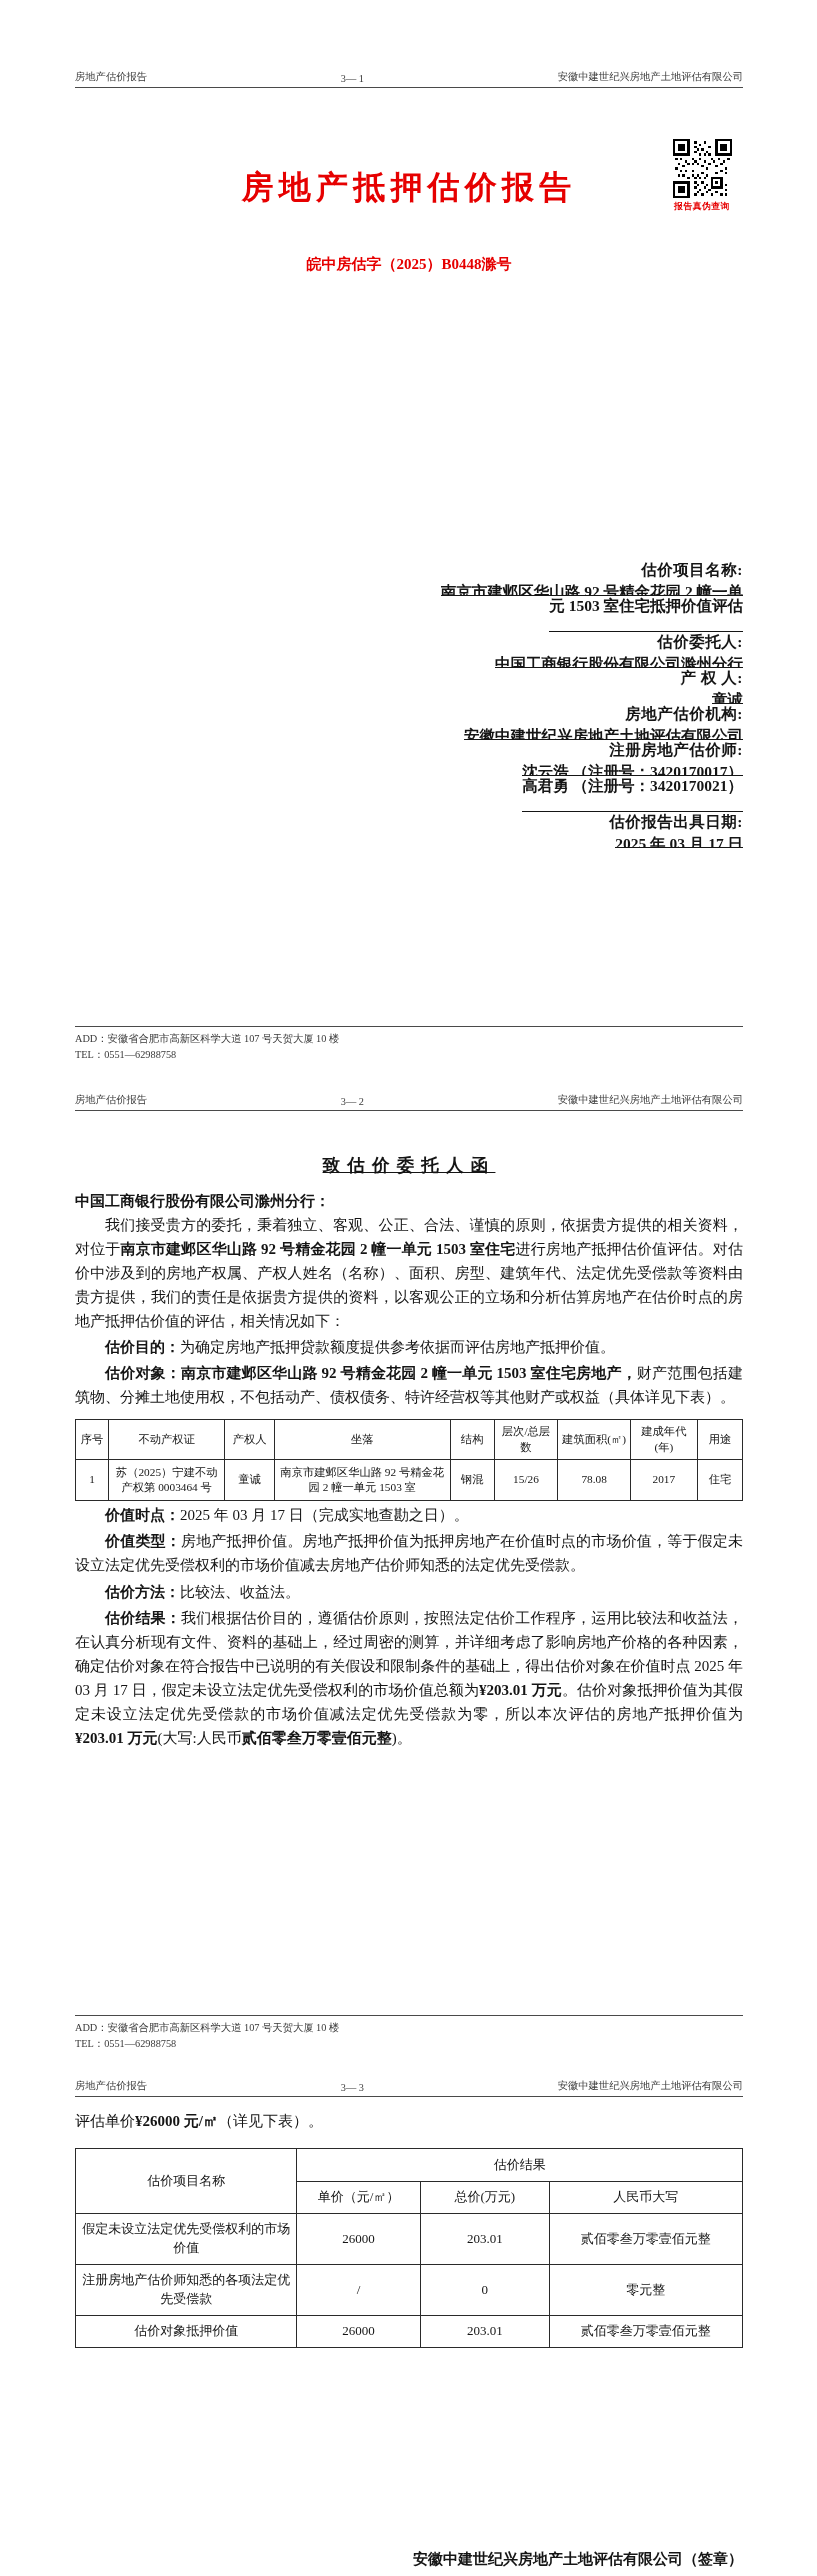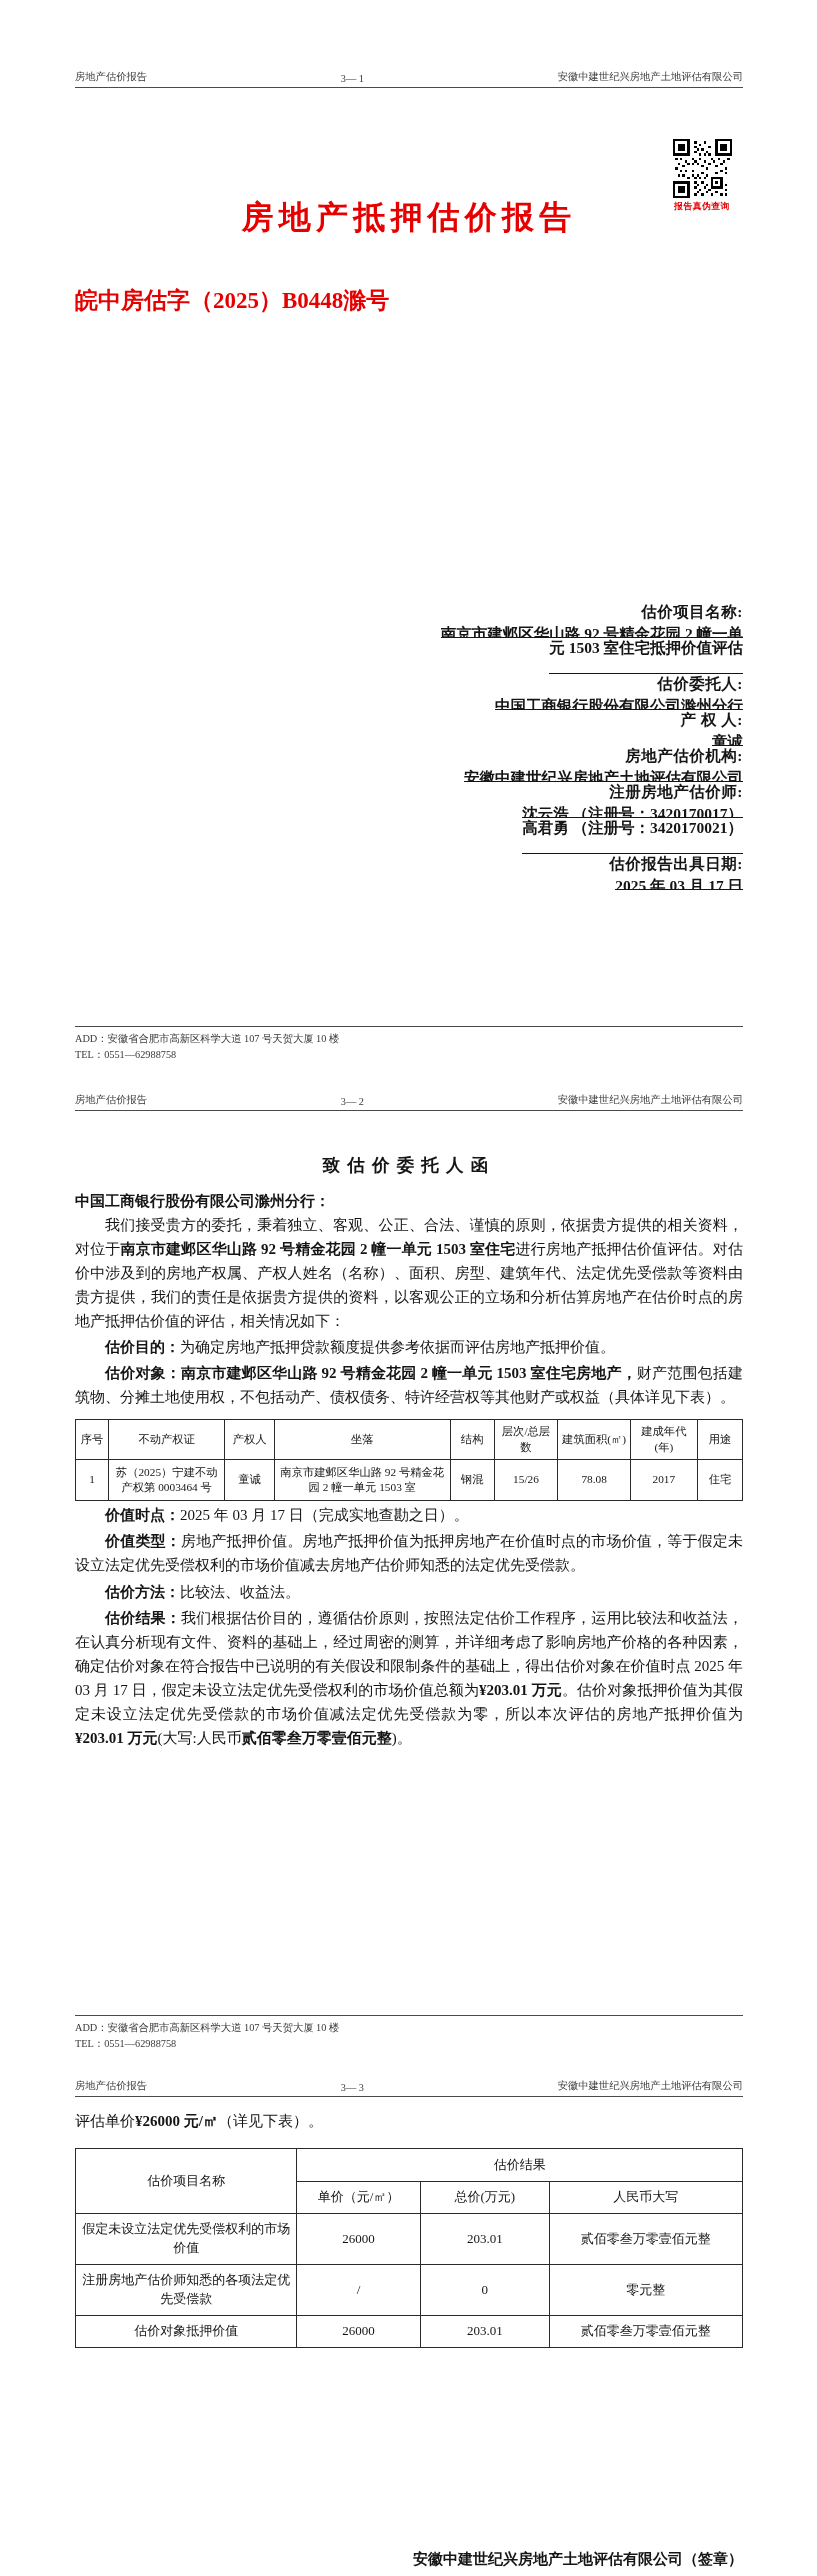--- a/index.html
+++ b/index.html
@@ -30,37 +30,37 @@
     border-top:0.8px solid #4a4a4a; padding-top:4.1px;
     font-size:10.3px; color:#3a3a3a; line-height:1.55;
   }
 
   
   .qrbox { position:absolute; right:84px; top:139px; width:64px; text-align:center; }
   .qrbox svg { width:59px; height:59px; display:block; margin:0 auto; background:#fff; }
   .qrcap { margin-top:2.6px; font-size:8.8px; font-weight:bold; color:#e60000; letter-spacing:0.5px; }
 
   .title {
-    margin-top:108px; text-align:center;
+    margin-top:78px; text-align:center;
     color:#e60000; font-size:32px; font-weight:bold; letter-spacing:5.2px;
   }
-  .docno { margin-top:45px; color:#e60000; font-size:23px; font-weight:bold; }
+  .docno { margin-top:45px; text-align:center; color:#e60000; font-size:15px; font-weight:bold; }
 
   .fields { margin-top:286px; font-size:15.5px; font-weight:bold; }
   .frow { display:flex; align-items:flex-end; height:36px;flex-direction:column; }
   .flabel { white-space:nowrap; letter-spacing:0.5px; padding-bottom:1px; }
   .fval {
     flex:1; border-bottom:1px solid #151515; text-align:center;
     padding-bottom:1px; white-space:nowrap; overflow:hidden;
   }
   .fspacer1 { width:112px; }
   .fspacer2 { width:140px; }
 
   
-  .ltitle { margin-top:42px; text-align:center; font-size:17.5px; font-weight:bold; letter-spacing:7.2px; }
+  .ltitle { margin-top:42px; text-align:center; font-size:17.5px; font-weight:bold; letter-spacing:7.2px;text-decoration:underline; }
   .salut  { margin-top:15.5px; font-size:15px; font-weight:bold; }
   .para   { margin:2.1px 0 0 0; font-size:15px; line-height:24px; text-align:justify; text-indent:30px; }
   .lead   { font-weight:bold; }
   .b      { font-weight:bold; }
   .bu     { font-weight:bold; }
 
   table { border-collapse:collapse; width:100%; }
   .ptable { margin-top:9.3px; font-size:11.3px; }
   .ptable th, .ptable td {
     border:0.8px solid #2a2a2a; text-align:center; vertical-align:middle;

